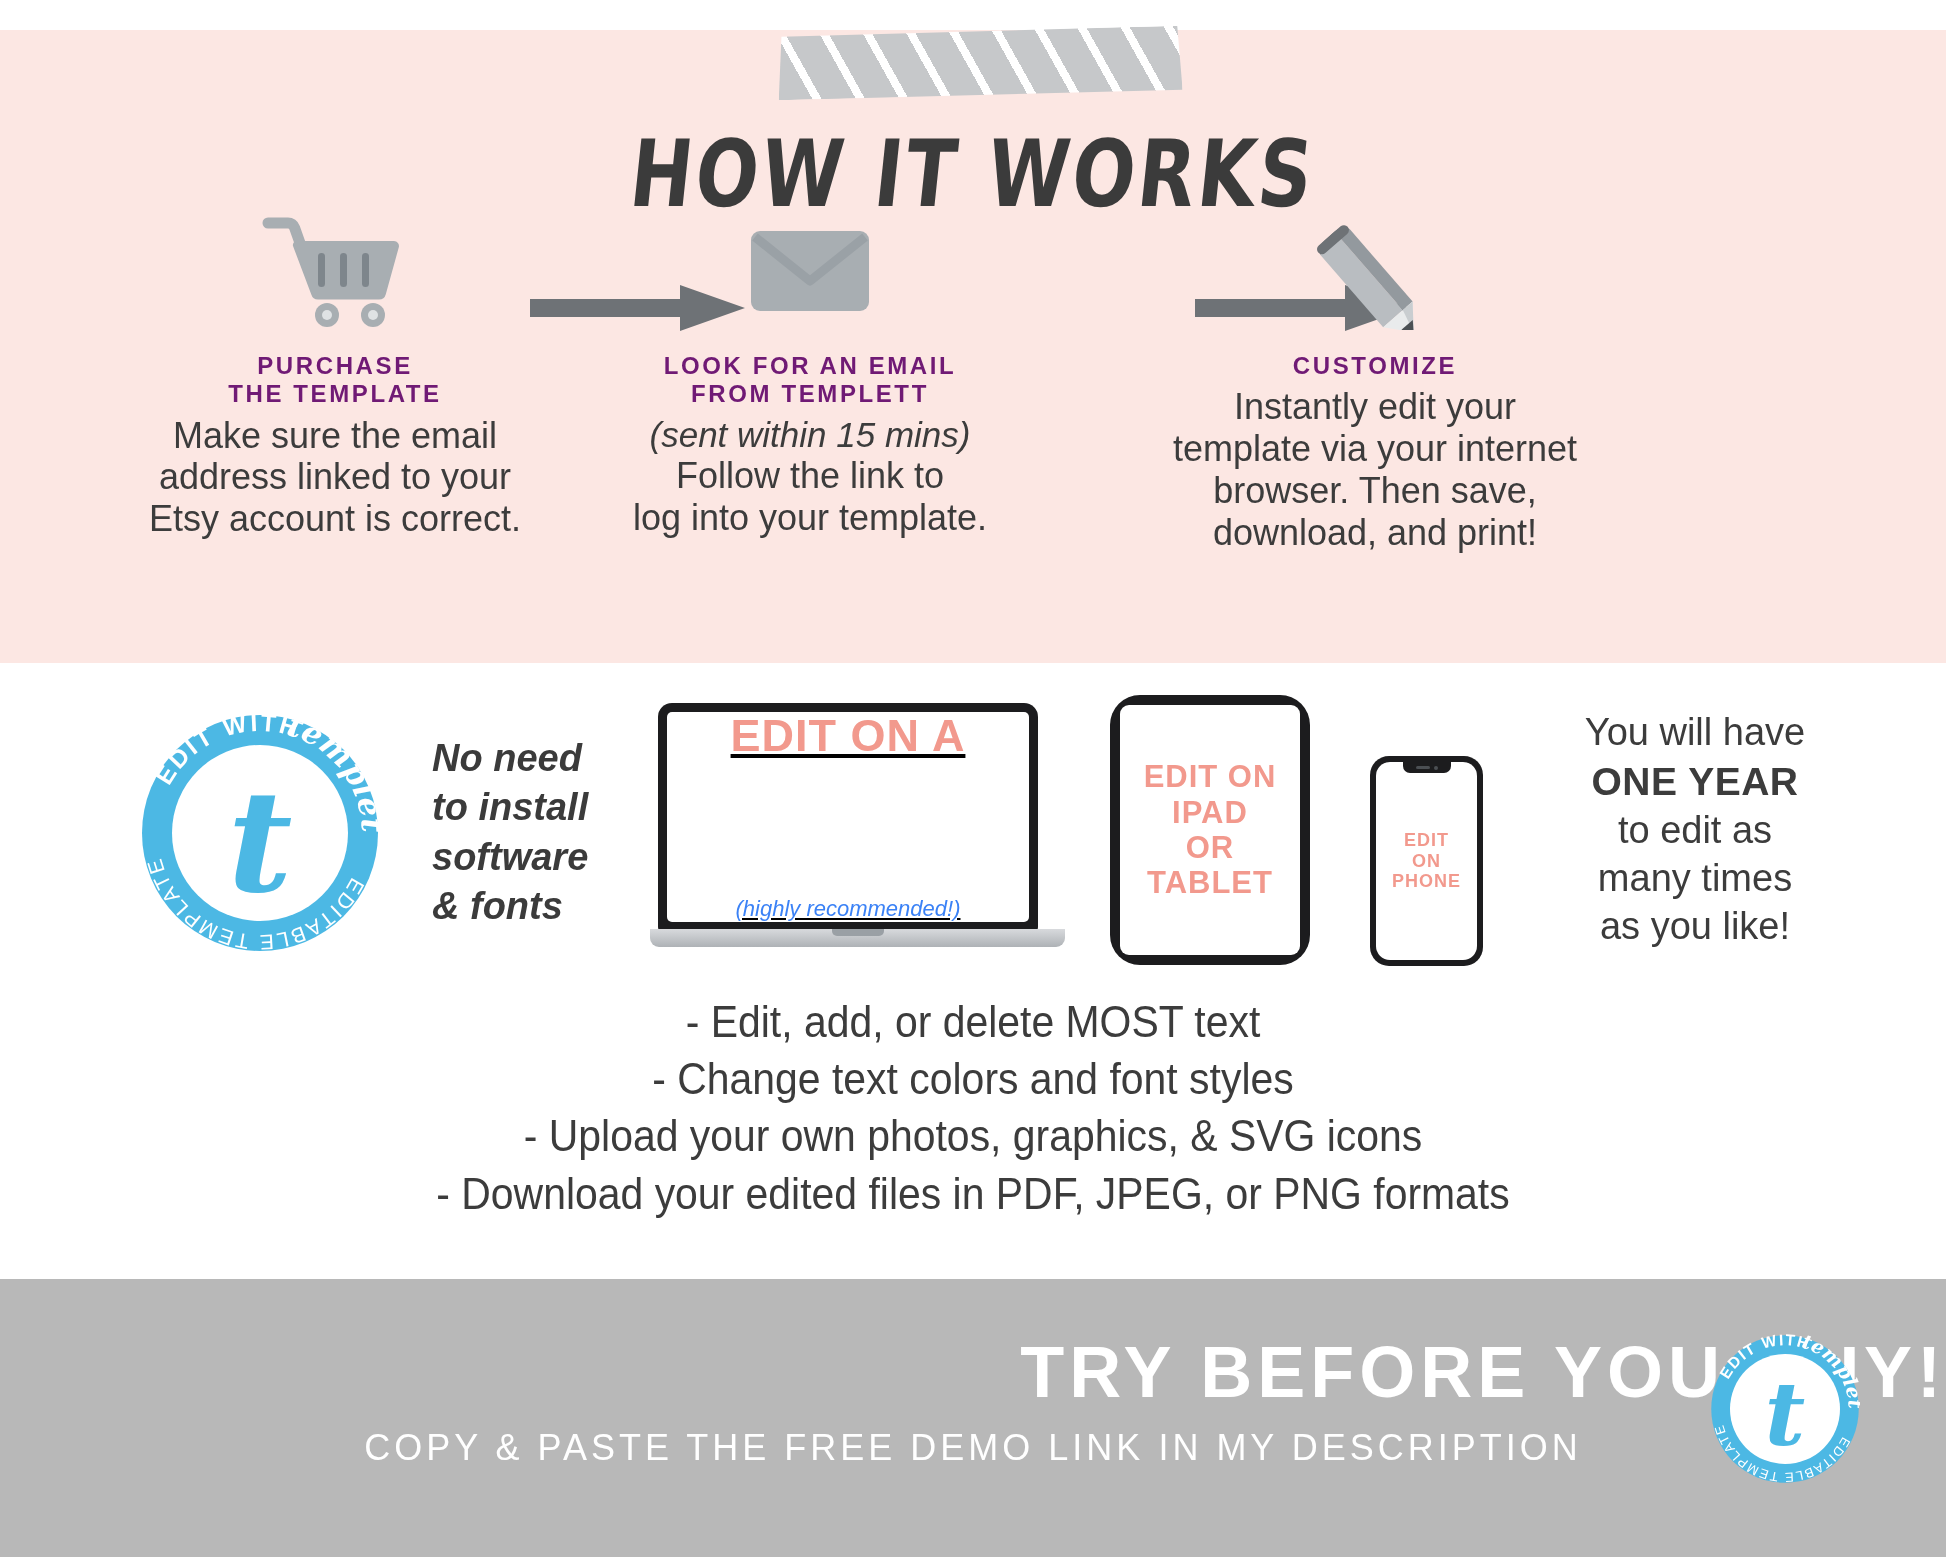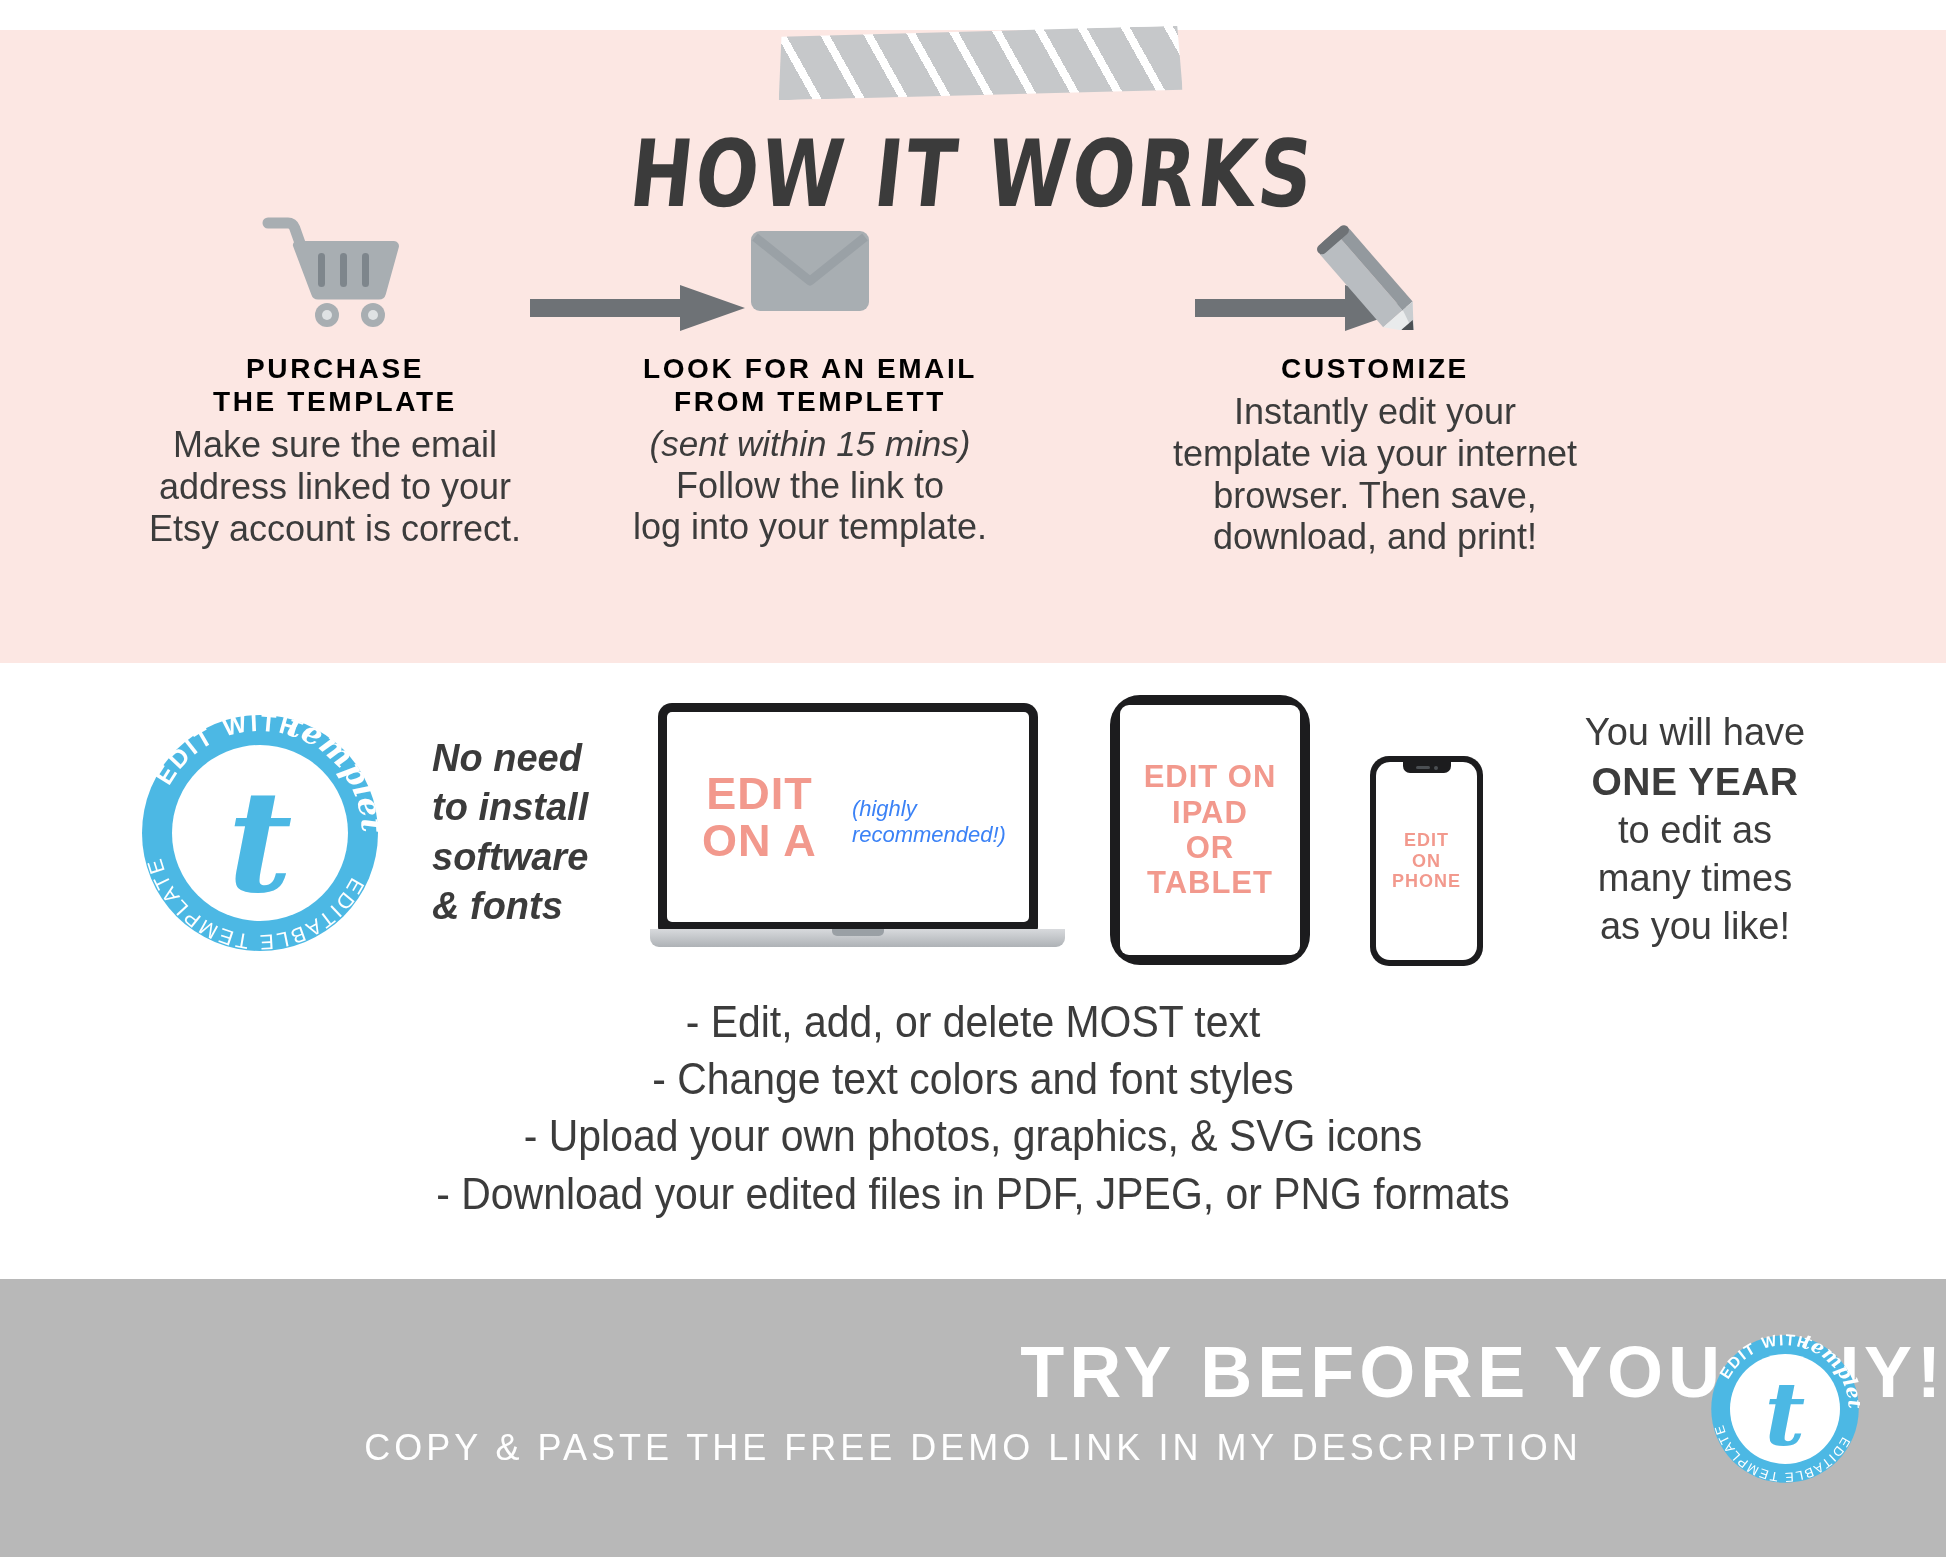--- a/index.html
+++ b/index.html
@@ -13,43 +13,43 @@
   #how-it-works-title{position:absolute;left:0;top:100px;width:1946px;text-align:center;
      font-family:"DejaVu Sans",sans-serif;font-weight:bold;font-size:74px;letter-spacing:3px;
      color:#3b3b3b;transform:skewX(-6deg) scaleY(1.25);}
 
   .step-col{position:absolute;top:185px;text-align:center;}
   #step-1{left:95px;width:480px;}
   #step-2{left:560px;width:500px;}
   #step-3{left:1110px;width:530px;}
 
   .step-icon{height:115px;display:flex;align-items:flex-end;justify-content:center;}
-  .step-title{font-family:"Liberation Sans",sans-serif;font-weight:bold;font-size:28px;
-     letter-spacing:2.6px;color:#000000;line-height:1.18;margin-top:22px;}
+  .step-title{font-family:"Liberation Sans",sans-serif;font-weight:bold;font-size:24px;
+     letter-spacing:2.6px;color:#701a75;line-height:1.18;margin-top:22px;}
   .step-body{font-family:"Liberation Sans",sans-serif;font-size:36px;color:#3c3c3c;
      line-height:1.16;margin-top:6px;font-weight:300;}
   .step-note{font-style:italic;font-size:35px;color:#3c3c3c;line-height:1.16;}
 
   .arrow{position:absolute;top:255px;width:215px;height:46px;}
   #arrow-1{left:530px;}
   #arrow-2{left:1195px;}
 
   
   #white-section{position:absolute;left:0;top:663px;width:1946px;height:616px;background:#ffffff;}
 
   #templett-badge-main{position:absolute;left:140px;top:50px;width:240px;height:240px;}
   #no-need-text{position:absolute;left:432px;top:71px;width:190px;text-align:left;
      font-weight:bold;font-style:italic;font-size:38px;line-height:1.30;color:#3b3b3b;}
 
   
   #laptop{position:absolute;left:650px;top:40px;width:415px;height:270px;}
   #laptop-screen{position:absolute;left:8px;top:0;width:380px;height:228px;background:#1c1c1e;
      border-radius:14px 14px 4px 4px;padding:9px;box-sizing:border-box;}
   #laptop-inner{width:100%;height:100%;background:#fff;border-radius:5px;display:flex;
-     flex-direction:row;align-items:center;justify-content:space-between;}
+     flex-direction:column;align-items:center;justify-content:space-between;text-decoration:underline;}
   .device-text{color:#f2998d;font-weight:bold;letter-spacing:1px;text-align:center;line-height:1.05;}
   #laptop-text{font-size:45px;}
   #laptop-sub{font-size:22px;font-style:italic;color:#3b82f6;font-weight:normal;margin-top:10px;letter-spacing:0;}
   #laptop-base{position:absolute;left:0;top:226px;width:415px;height:18px;
      background:linear-gradient(#d8dadd,#aeb2b6);border-radius:0 0 9px 9px;}
   #laptop-notch{position:absolute;left:182px;top:226px;width:52px;height:7px;background:#9aa0a5;border-radius:0 0 5px 5px;}
 
   
   #tablet{position:absolute;left:1110px;top:32px;width:200px;height:270px;background:#1c1c1e;
      border-radius:30px;padding:10px;box-sizing:border-box;}

